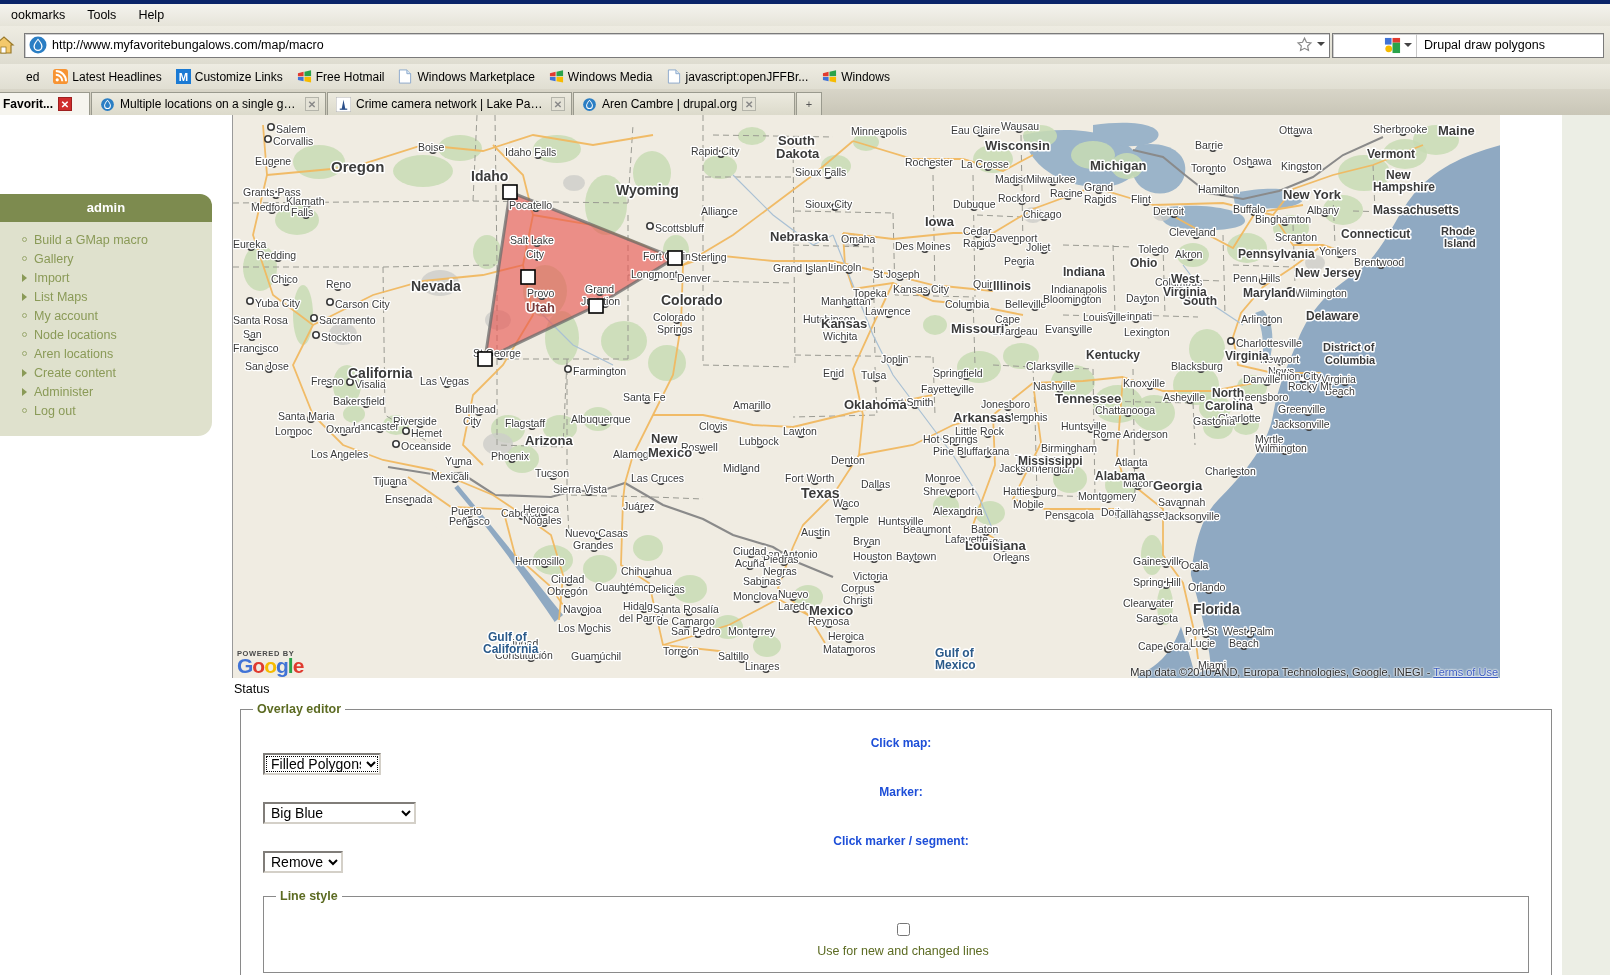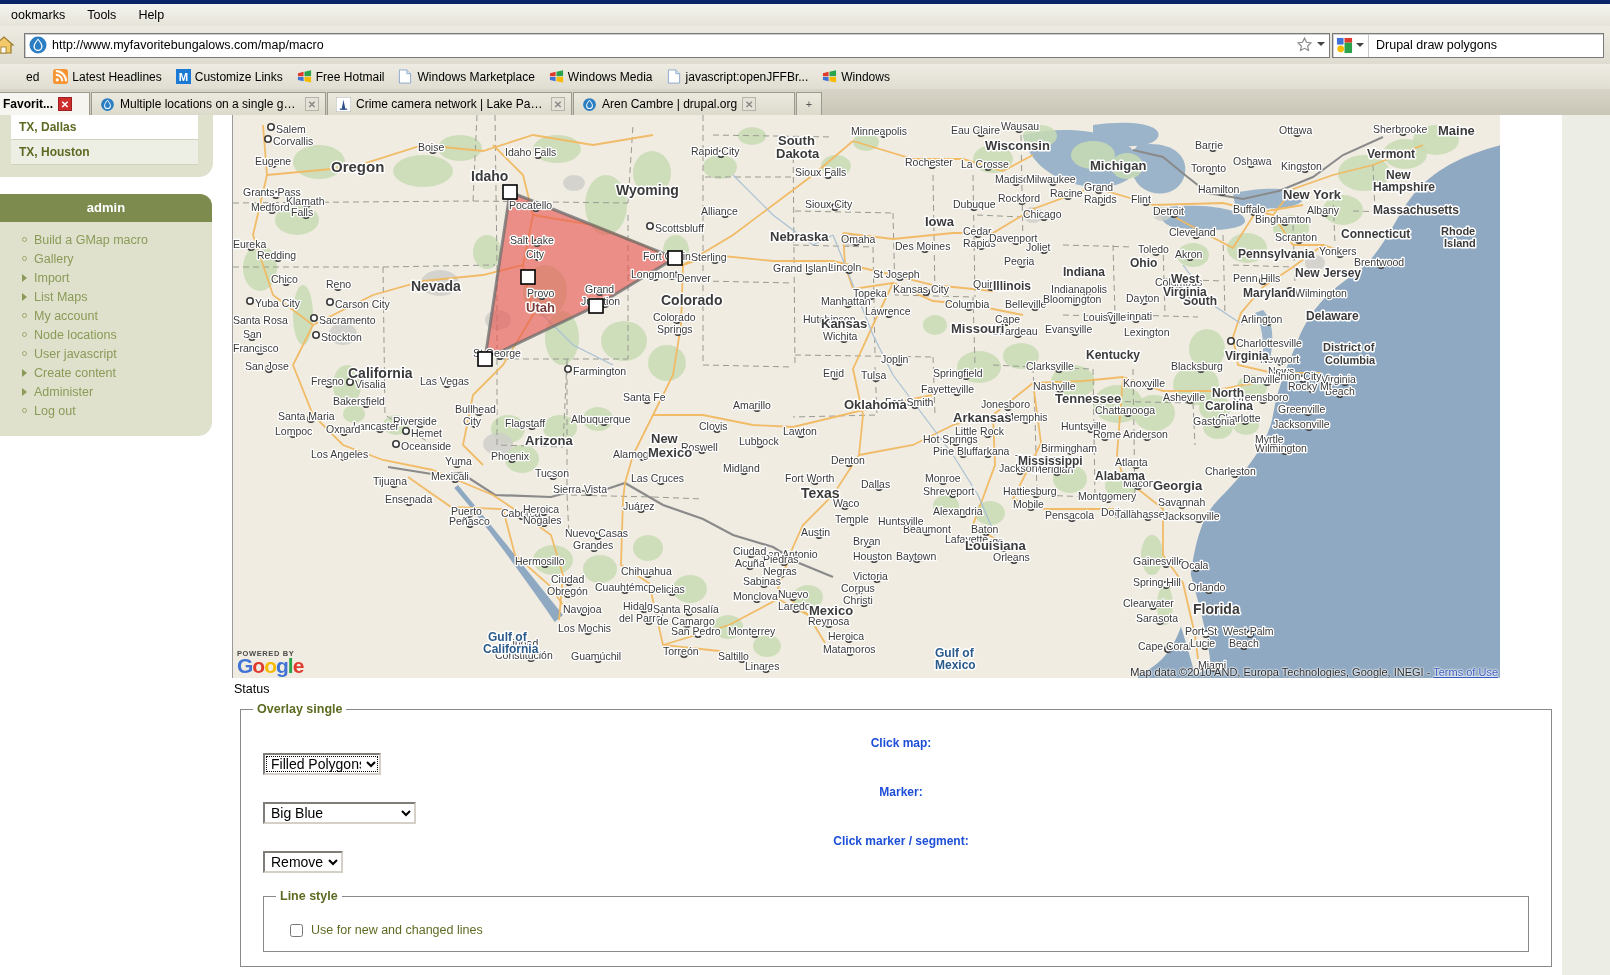--- a/index.html
+++ b/index.html
@@ -43,20 +43,21 @@
   }
   .urlbox .favicon { width:20px; height:20px; margin:0 4px 0 3px; flex:0 0 auto; }
   .url-text { font-size:12.5px; color:#000; white-space:nowrap; overflow:hidden; }
   .star-wrap { position:absolute; right:4px; top:2px; display:flex; align-items:center; gap:4px;}
   .caret-dn { width:0;height:0;border-left:4px solid transparent;border-right:4px solid transparent;border-top:4px solid #444; }
 
   .searchbox {
     width:272px; height:25px; margin-right:6px; background:#fff;
     border:1px solid #7a7a7a; display:flex; align-items:center;
     box-shadow: inset 1px 1px 0 #cfcfcf;
+    padding-left: 48px;
   }
   .g-ico-wrap { display:flex;align-items:center;gap:3px; padding:0 4px 0 3px; border-right:1px solid #c8c8c8; height:100%;}
   .search-text { font-size:12.5px; color:#000; padding-left:7px; }
 
   .bookmarkbar {
     position:absolute; left:0; top:64px; width:100%; height:25px;
     background:linear-gradient(#eeece2,#e0ded2);
     display:flex; align-items:center; overflow:hidden;
   }
   .bm { display:flex; align-items:center; gap:4px; padding:0 7px; font-size:12px; color:#000; white-space:nowrap; cursor:default;}
@@ -155,21 +156,21 @@
   select.sel {
     font-family:"Liberation Sans",sans-serif; font-size:14px;
     background:#ffffff; border:2px inset #d4d0c8; height:22px; padding:0 2px;
     color:#000;
   }
   select.sel.focused { outline:1px dotted #000; outline-offset:-4px; }
   fieldset.fs2 {
     border:1px solid #8a8a8a; margin:16px 10px 0 10px; padding:8px 12px 14px; background:#fff;
   }
   fieldset.fs2 > legend { font-size:12.5px; font-weight:bold; color:#5c6b22; padding:0 4px; }
-  .chkrow { display:flex; align-items:center; gap:8px; margin:12px 0 0 14px; }
+  .chkrow { display:flex; align-items:center; gap:8px; margin:12px 0 0 14px;flex-direction:column; }
   .chkrow input { width:13px;height:13px;margin:0; }
   .chkrow .cl { font-size:12.5px; color:#5c6b22; }
 </style>
 </head>
 <body>
 
 <div id="browser">
   <div class="chrome-topline"></div>
 
   <div class="menubar">
@@ -336,26 +337,20 @@
     <div class="tab-newplace">
       <span style="font-size:11px;color:#555;">+</span>
     </div>
   </div>
 </div>
 
 <div id="page">
 <div id="page-white">
 
   <div id="sidebar">
-    <div class="block-tail">
-      <div class="loclist">
-        <div class="loc-item white">TX, Dallas</div>
-        <div class="loc-item alt">TX, Houston</div>
-      </div>
-    </div>
 
     <div class="block-admin">
       <div class="bhead">admin</div>
       <div class="bbody">
         <div class="menu-li">
           <span class="bullet-o"></span>
           <span class="lbl">Build a GMap macro</span>
         </div>
         <div class="menu-li">
           <span class="bullet-o"></span>
@@ -372,21 +367,21 @@
         <div class="menu-li">
           <span class="bullet-o"></span>
           <span class="lbl">My account</span>
         </div>
         <div class="menu-li">
           <span class="bullet-o"></span>
           <span class="lbl">Node locations</span>
         </div>
         <div class="menu-li">
           <span class="bullet-o"></span>
-          <span class="lbl">User javascript</span>
+          <span class="lbl">Aren locations</span>
         </div>
         <div class="menu-li">
           <span class="bullet-t"></span>
           <span class="lbl">Create content</span>
         </div>
         <div class="menu-li">
           <span class="bullet-t"></span>
           <span class="lbl">Administer</span>
         </div>
         <div class="menu-li">
@@ -1158,21 +1153,21 @@
     <div class="attrib">
       <span>Map data ©2010 AND, Europa Technologies, Google, INEGI -</span>
       <a href="#">Terms of Use</a>
     </div>
   </div>
 
   <div id="form">
     <div class="status-lbl">Status</div>
 
     <fieldset class="fs">
-      <legend>Overlay single</legend>
+      <legend>Overlay editor</legend>
 
       <div class="field">
         <div class="field-lbl">Click map:</div>
         <select class="sel focused" style="width:118px;">
           <option>Filled Polygons</option>
         </select>
       </div>
 
       <div class="field">
         <div class="field-lbl">Marker:</div>

